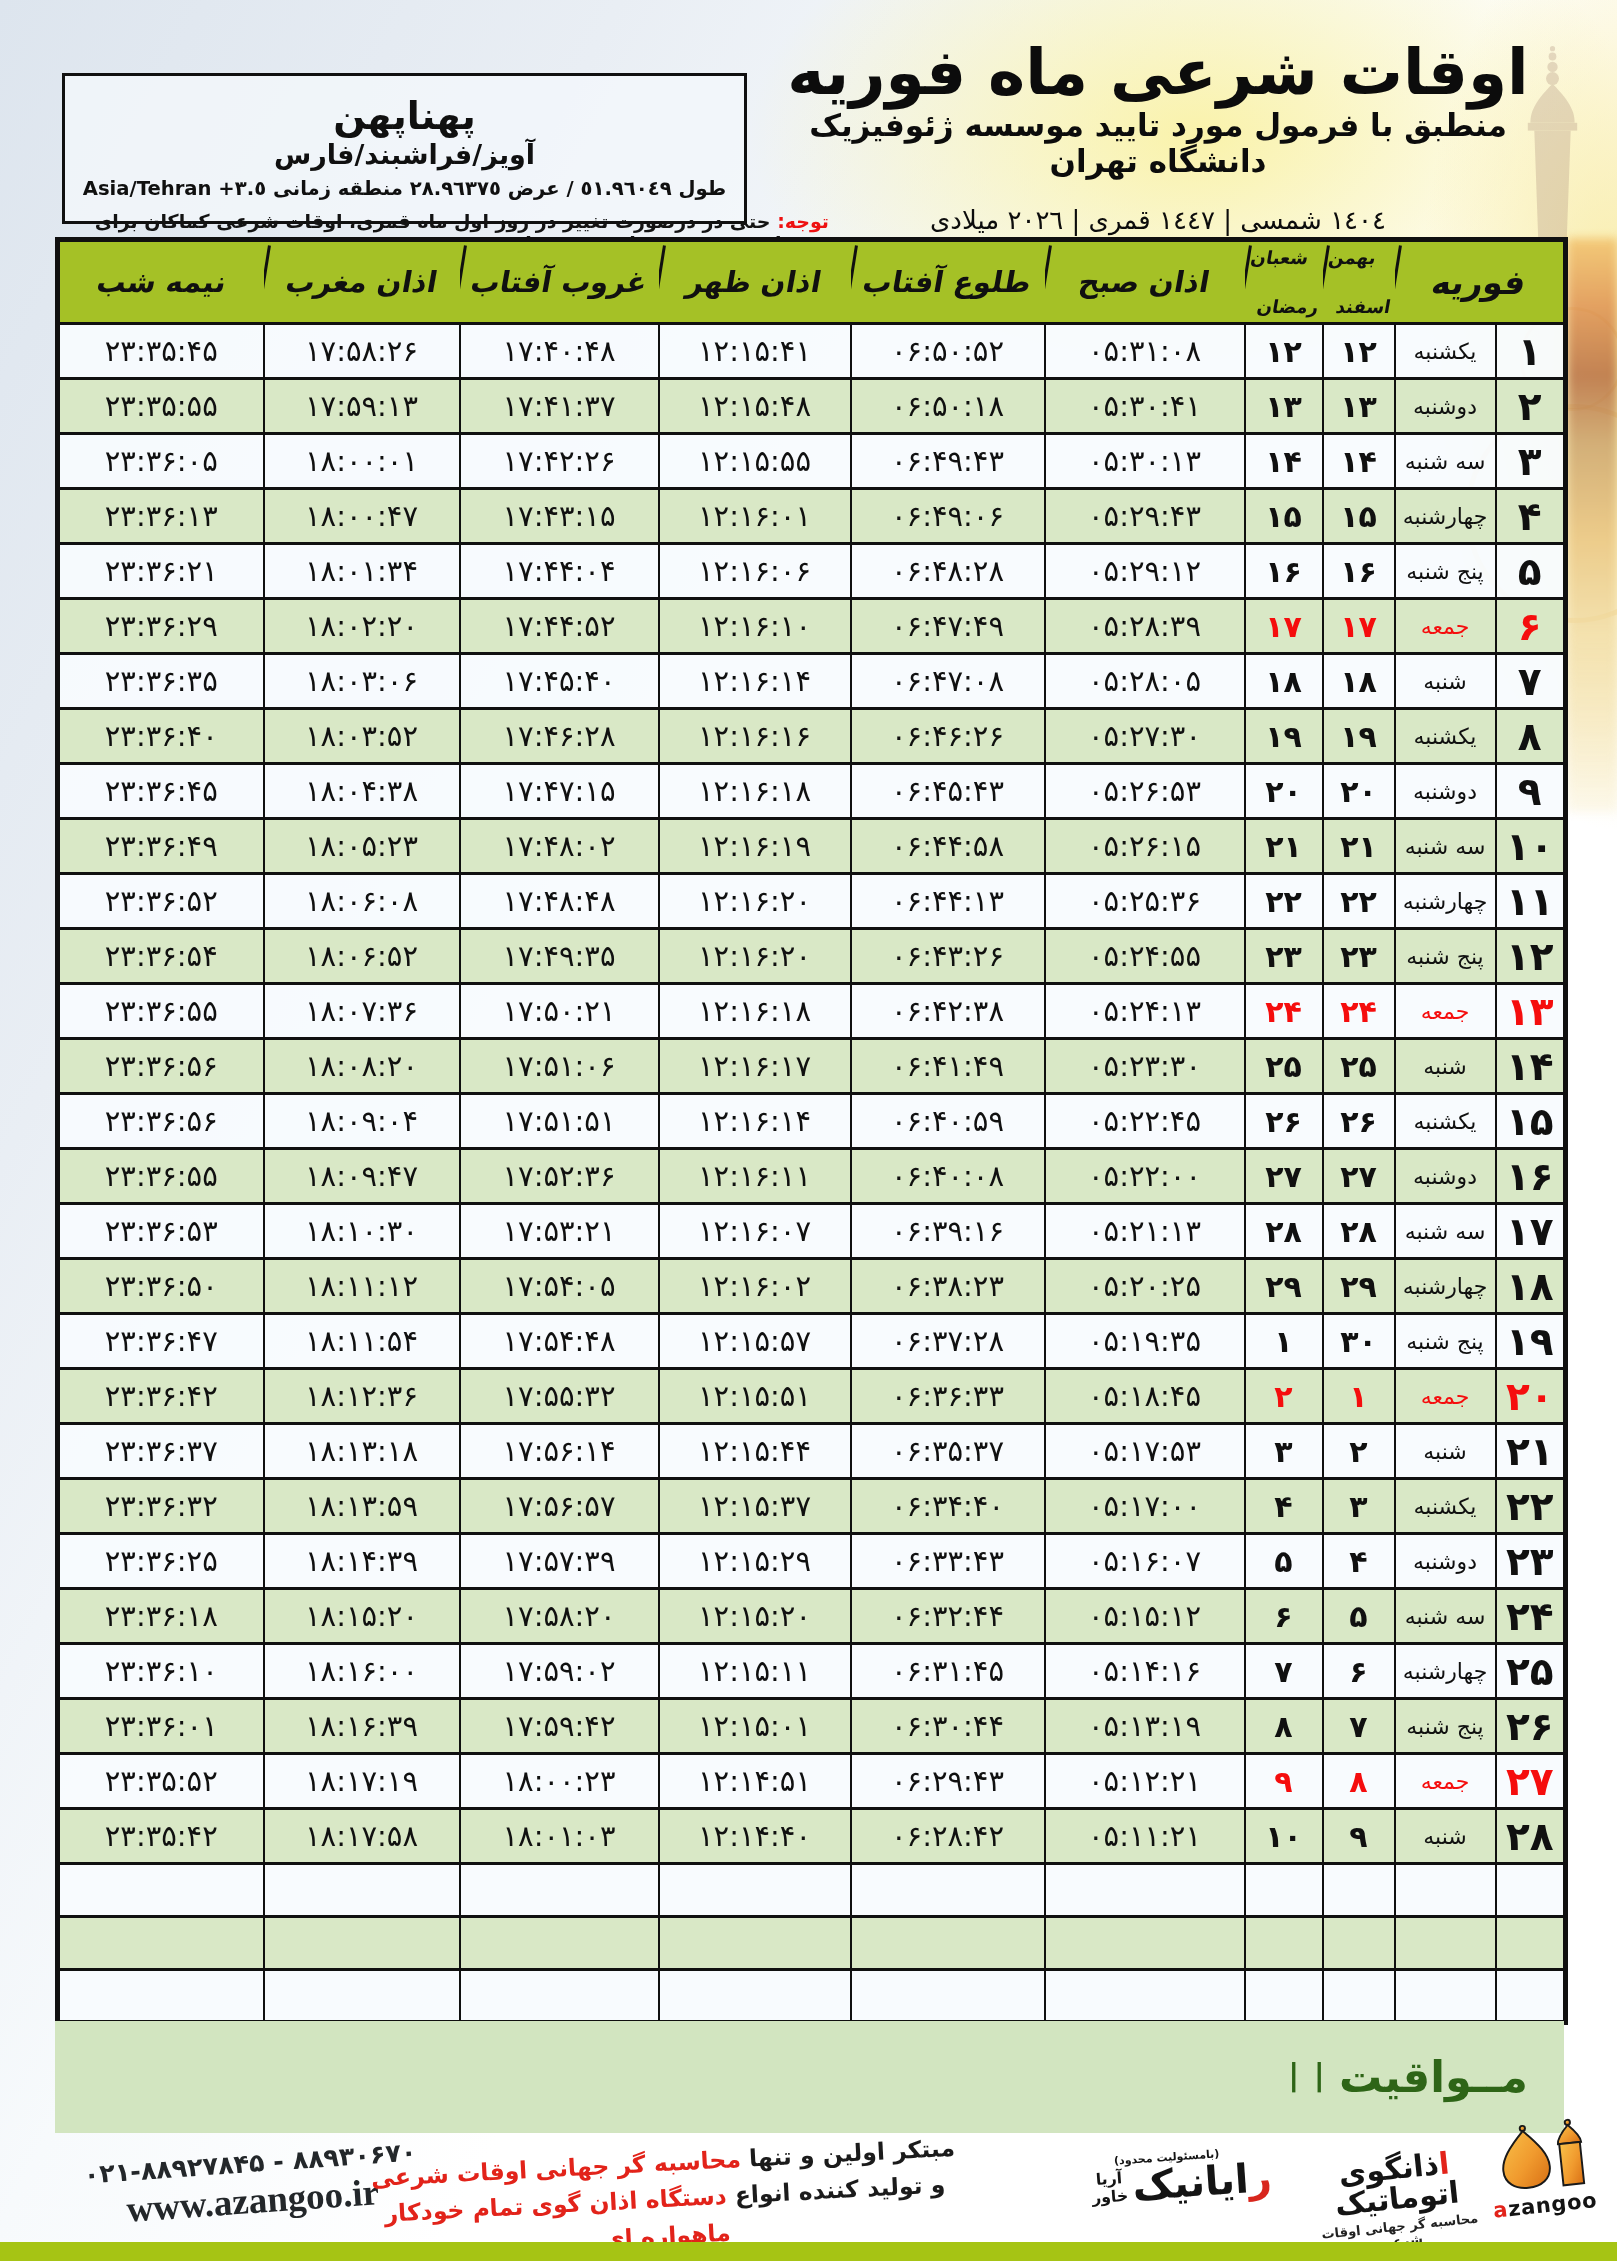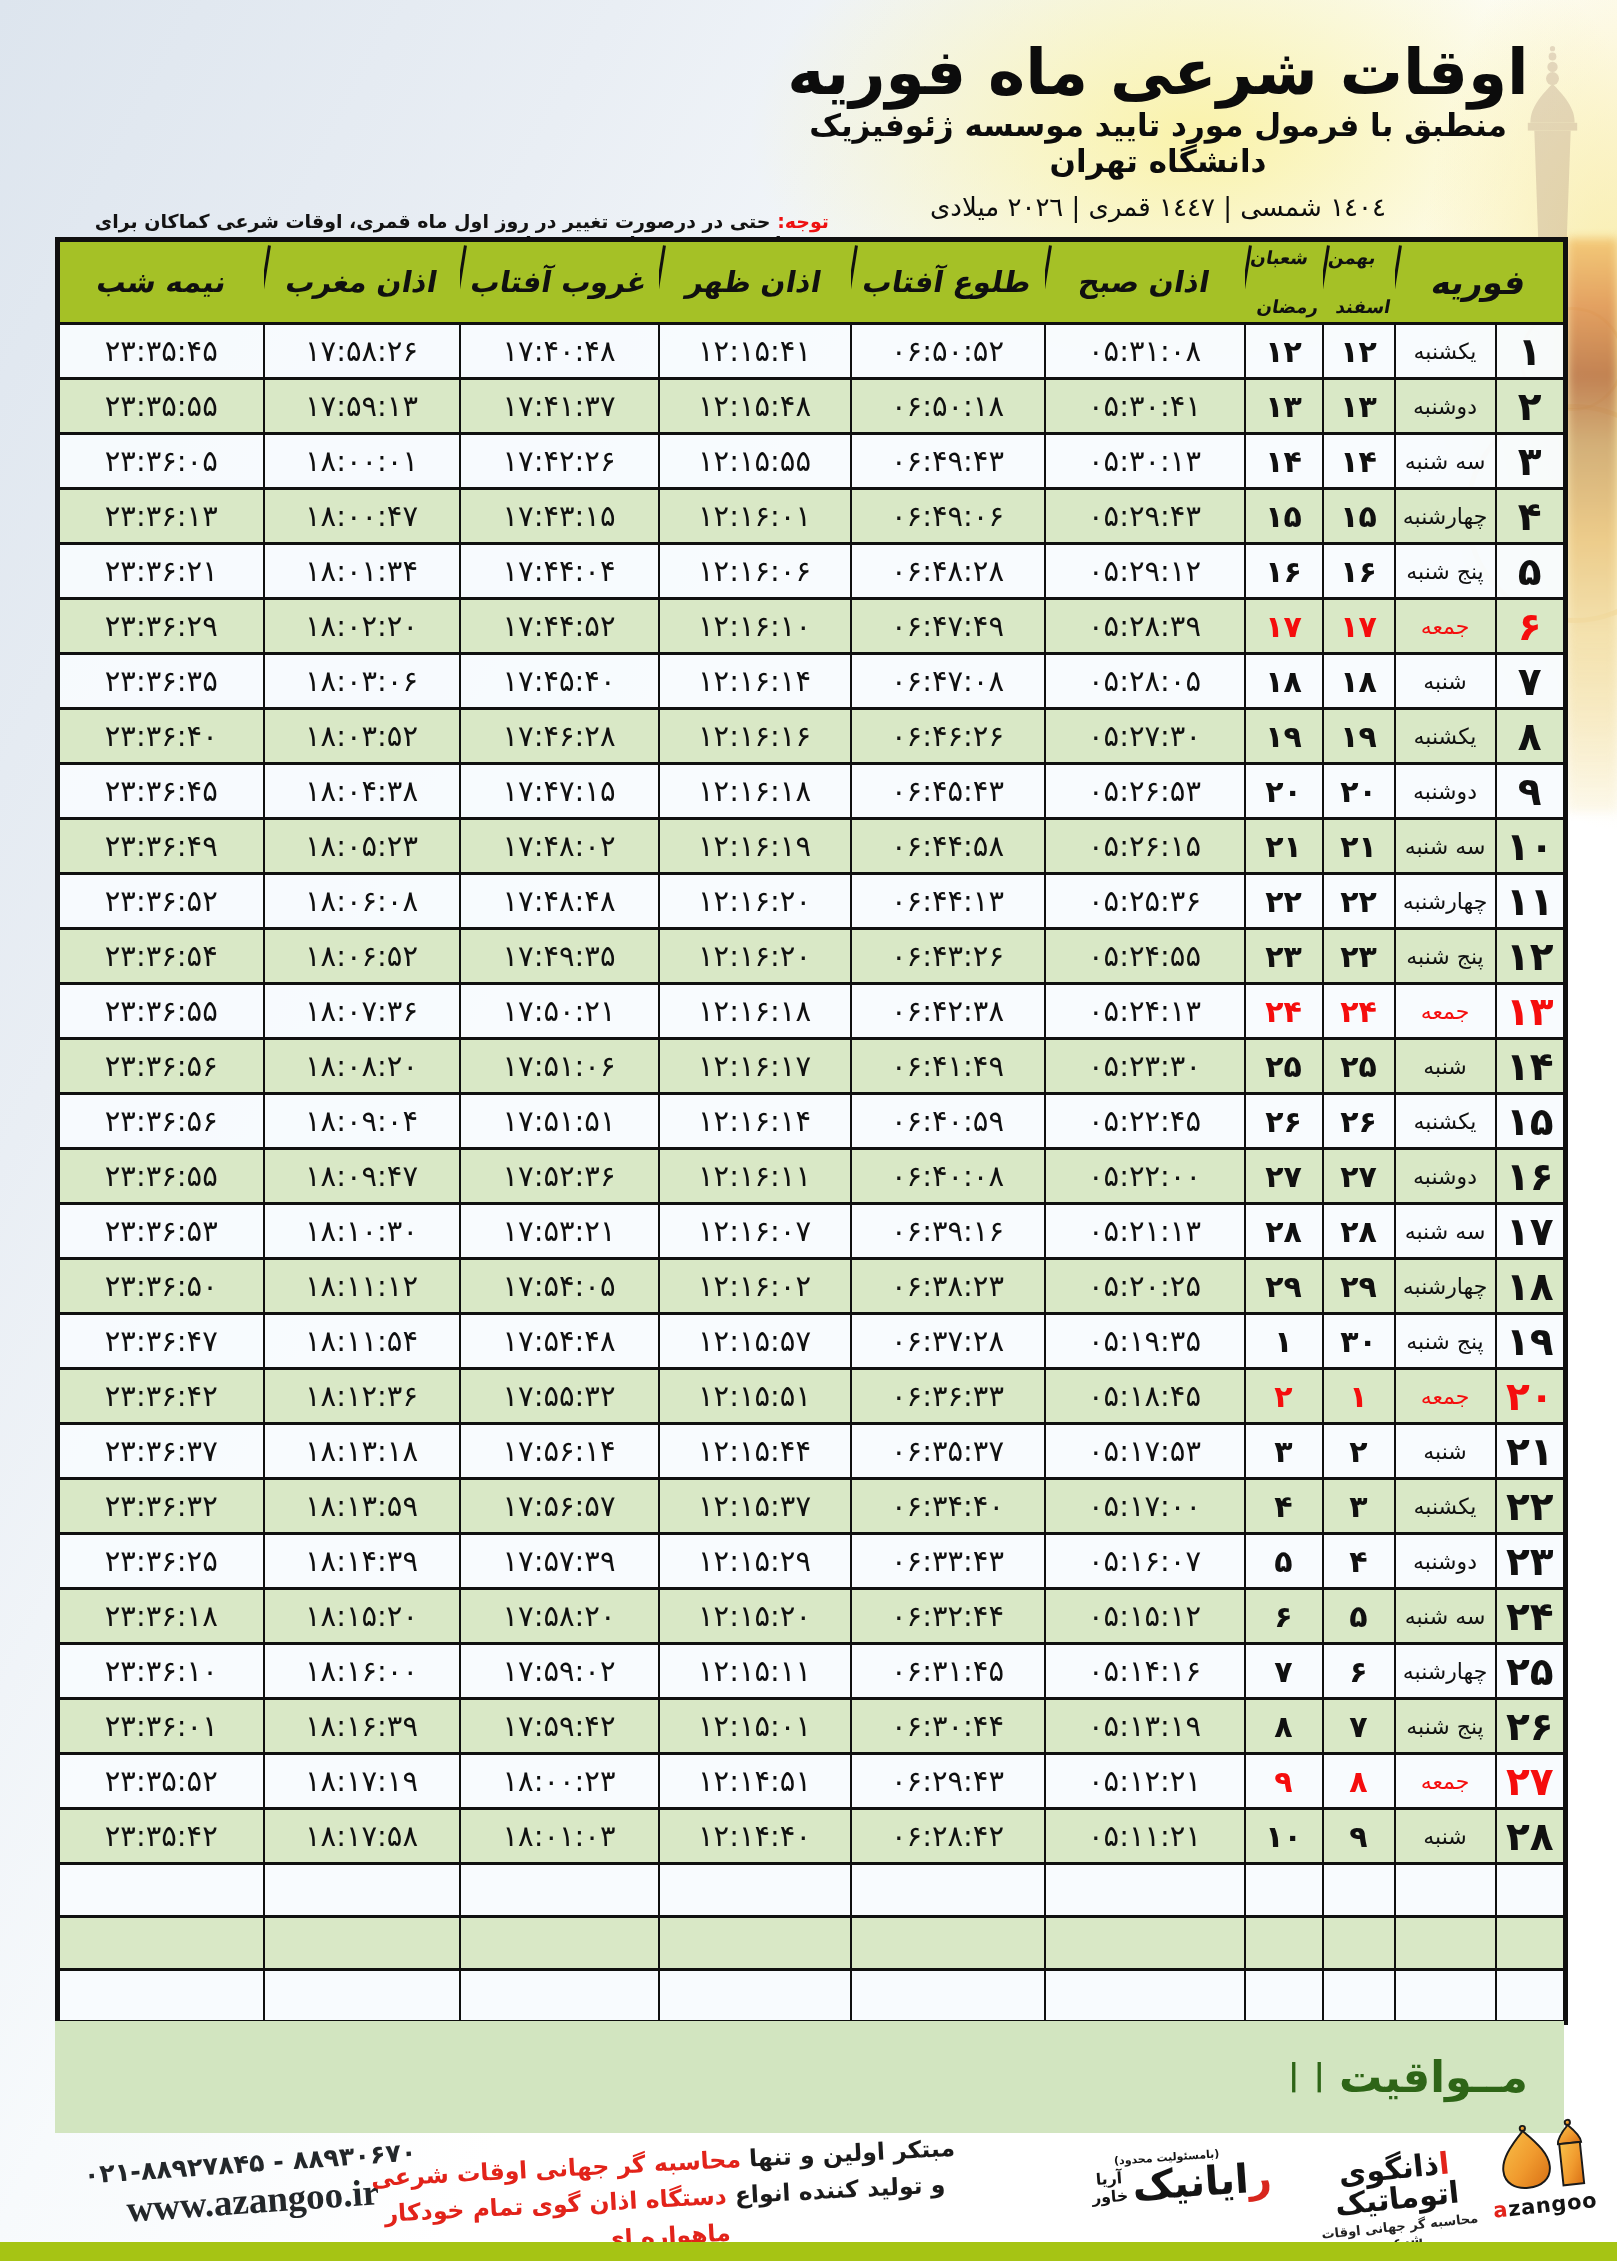--- a/index.html
+++ b/index.html
@@ -17,21 +17,21 @@
 
   
   .loc-box{position:absolute;left:62px;top:73px;width:679px;height:145px;border:3.9px solid #101010;
     background:rgba(243,247,251,.78);display:flex;flex-direction:column;align-items:center;justify-content:center;direction:rtl;}
   .loc-name{font-size:38px;font-weight:bold;color:#101010;line-height:1.05;}
   .loc-region{font-size:27px;font-weight:bold;color:#101010;margin-top:2.6px;}
   .loc-coords{font-size:19.6px;font-weight:bold;color:#101010;margin-top:6.5px;}
   .title-block{position:absolute;left:747px;top:38px;width:822px;text-align:center;direction:rtl;}
   .main-title{font-size:63px;font-weight:bold;color:#0c0c0c;line-height:1.1;text-align:center;}
   .sub-title{font-size:31px;font-weight:bold;color:#0c0c0c;margin-top:0;}
-  .era-line{font-size:26px;color:#0c0c0c;margin-top:13px;}
+  .era-line{font-size:26px;color:#0c0c0c;margin-top:26px;}
   .notice{position:absolute;left:62px;top:210px;width:767px;direction:rtl;font-size:19px;font-weight:bold;color:#131313;}
   .notice .red{color:#ee1111;}
 
   
   .tbl-wrap{position:absolute;left:55px;top:237px;width:1509px;}
   table.times{border-collapse:collapse;table-layout:fixed;width:1509px;direction:rtl;}
   table.times{border:5.2px solid #101010;}
   thead th{background:#a5c126;height:80px;border-bottom:3.9px solid #101010;border-top:5.2px solid #101010;
     position:relative;font-weight:bold;color:#101010;padding:0;overflow:visible;}
   thead th:not(:last-child)::after{content:"";position:absolute;top:2.6px;bottom:1.3px;left:-2px;width:3.3px;background:#101010;transform:rotate(9deg);}
@@ -104,20 +104,28 @@
           <circle cx="90" cy="36" r="8"></circle>
           <circle cx="90" cy="54" r="10"></circle>
         <path d="M90,62 C60,92 56,108 56,122 L124,122 C124,108 120,92 90,62 Z"></path>
         <rect x="52" y="122" width="76" height="12"></rect>
         <path d="M62,134 L118,134 L112,300 L68,300 Z"></path>
       </g>
     </svg>
   </div>
   <div class="bg-strip"></div>
 
+  <div class="loc-box">
+    <div class="loc-name">پهناپهن</div>
+    <div class="loc-region">آویز/فراشبند/فارس</div>
+    <div class="loc-coords">
+      <span>طول ٥١.٩٦٠٤٩ / عرض ٢٨.٩٦٣٧٥ منطقه زمانی</span>
+      <span style="direction:ltr;unicode-bidi:embed;">Asia/Tehran +٣.٥</span>
+    </div>
+  </div>
 
   <div class="title-block">
     <div class="main-title">اوقات شرعی ماه فوریه</div>
     <div class="sub-title">منطبق با فرمول مورد تایید موسسه ژئوفیزیک دانشگاه تهران</div>
     <div class="era-line">١٤٠٤ شمسی | ١٤٤٧ قمری | ٢٠٢٦ میلادی</div>
   </div>
 
   <div class="notice">
     <span class="red">توجه:</span><span> حتی در درصورت تغییر در روز اول ماه قمری، اوقات شرعی کماکان برای روزهای شمسی و میلادی معتبر است.</span>
   </div>

